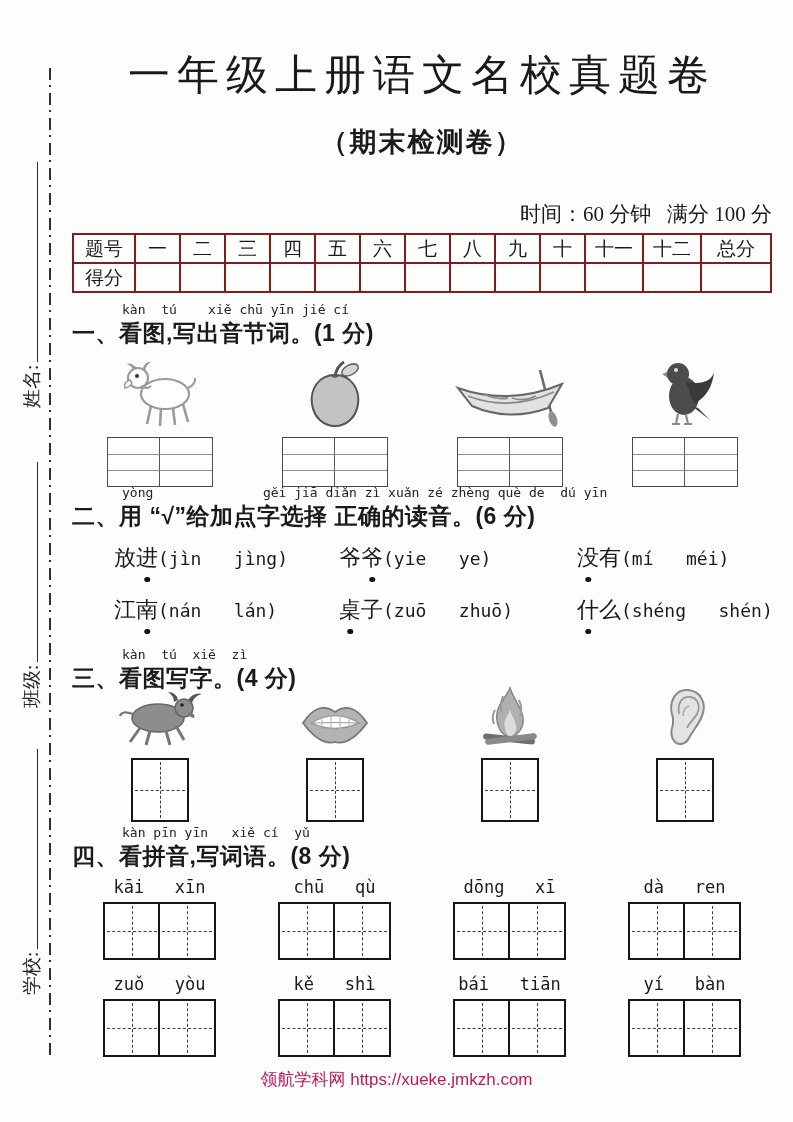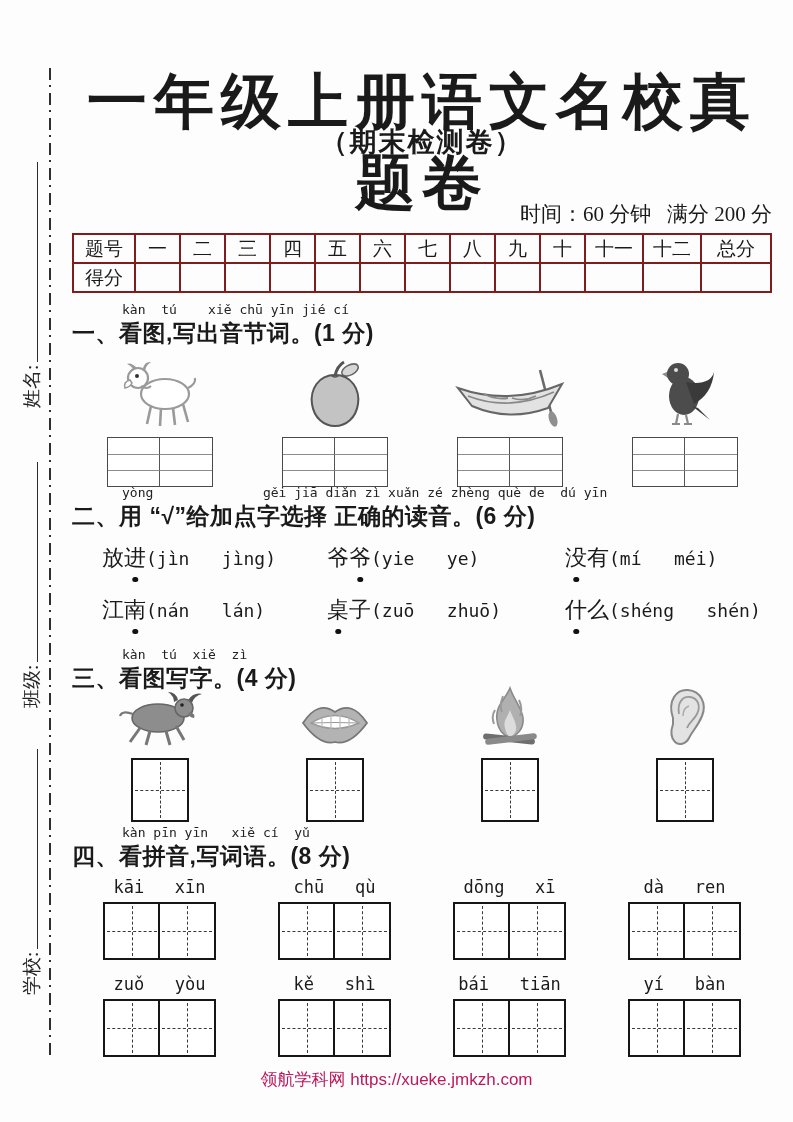--- a/index.html
+++ b/index.html
@@ -8,21 +8,21 @@
 
   
   .fold-line { position:absolute; left:49px; top:68px; width:2px; height:988px;
     background:repeating-linear-gradient(to bottom,#2e2e2e 0 12px,transparent 12px 17px,#2e2e2e 17px 19px,transparent 19px 25px); }
   .side-group { position:absolute; transform-origin:0 0; transform:rotate(-90deg); white-space:nowrap;
     font-size:19px; font-family:"Liberation Serif",serif; color:#222; }
   .side-line { display:inline-block; width:200px; border-bottom:1.6px solid #2c2c2c; height:1.05em; margin-left:3px; }
 
   .content { position:absolute; left:72px; top:0; width:700px; }
 
-  .title { position:absolute; top:62px; width:700px; text-align:center; font-size:60px; font-weight:bold;
+  .title { position:absolute; top:47px; width:700px; text-align:center; font-size:42px; font-weight:normal;
     letter-spacing:7px; font-family:"Liberation Serif",serif; }
   .subtitle { position:absolute; top:124px; width:700px; text-align:center; font-size:27px; font-weight:bold;
     letter-spacing:2px; }
   .meta { position:absolute; top:200px; width:700px; text-align:right; font-size:21px; white-space:pre; }
 
   table.score { position:absolute; top:233px; left:0; width:700px; border-collapse:collapse; table-layout:fixed; }
   table.score td { border:2px solid #7f1d1d; height:29px; text-align:center; font-size:19px; padding:0; overflow:hidden; }
 
   .sec-head { position:absolute; left:0; width:700px; }
   .py { font-family:"DejaVu Sans Mono", monospace; font-size:13px; color:#222; white-space:pre; margin-left:50px; line-height:14px; }
@@ -31,21 +31,21 @@
   .cols4 { position:absolute; left:0; width:700px; display:grid; grid-template-columns:repeat(4,1fr); justify-items:center; }
   .imgbox { height:70px; display:flex; align-items:flex-end; justify-content:center; }
   .imgbox3 { height:64px; display:flex; align-items:flex-end; justify-content:center; }
 
   .pgrid { margin-top:9px; width:106px; height:50px; border:1.4px solid #4a4a4a; display:grid;
     grid-template-columns:1fr 1fr; grid-template-rows:1fr 1fr 1fr; background:#fff; }
   .pgrid i { border-right:1.3px solid #555; border-top:1px solid #8d8d8d; }
   .pgrid i:nth-child(2n) { border-right:none; }
   .pgrid i:nth-child(-n+2) { border-top:none; }
 
-  .s2grid { position:absolute; left:0; width:700px; display:grid; grid-template-columns:225px 238px auto;
+  .s2grid { position:absolute; left:12px; width:700px; display:grid; grid-template-columns:225px 238px auto;
     row-gap:22px; padding-left:30px; font-size:22px; }
   .s2item { white-space:nowrap; }
   .s2item .w { font-family:"Liberation Serif",serif; }
   .dchar { position:relative; display:inline-block; }
   .dchar::after { content:""; position:absolute; left:50%; transform:translateX(-50%); bottom:-9px;
     width:5.5px; height:5.5px; border-radius:50%; background:#111; }
   .opts { font-family:"DejaVu Sans Mono", monospace; font-size:18px; white-space:pre; }
 
   .tian { position:relative; width:58px; height:64px; border:2.3px solid #161616; background:#fff; }
   .tian .v { position:absolute; left:50%; top:2px; bottom:2px; border-left:1.4px dashed #3a3a3a; }
@@ -74,21 +74,21 @@
   <div class="side-group" style="left:18px; top:708px;">
     <span>班级:</span><span class="side-line"></span>
   </div>
   <div class="side-group" style="left:18px; top:995px;">
     <span>学校:</span><span class="side-line"></span>
   </div>
 
   <div class="content">
     <div class="title">一年级上册语文名校真题卷</div>
     <div class="subtitle">（期末检测卷）</div>
-    <div class="meta">时间：60 分钟   满分 200 分</div>
+    <div class="meta">时间：60 分钟   满分 100 分</div>
 
     <table class="score">
       <colgroup>
         <col style="width:62px">
           <col style="width:45px">
           <col style="width:45px">
           <col style="width:45px">
         <col style="width:45px">
           <col style="width:45px">
           <col style="width:45px">

